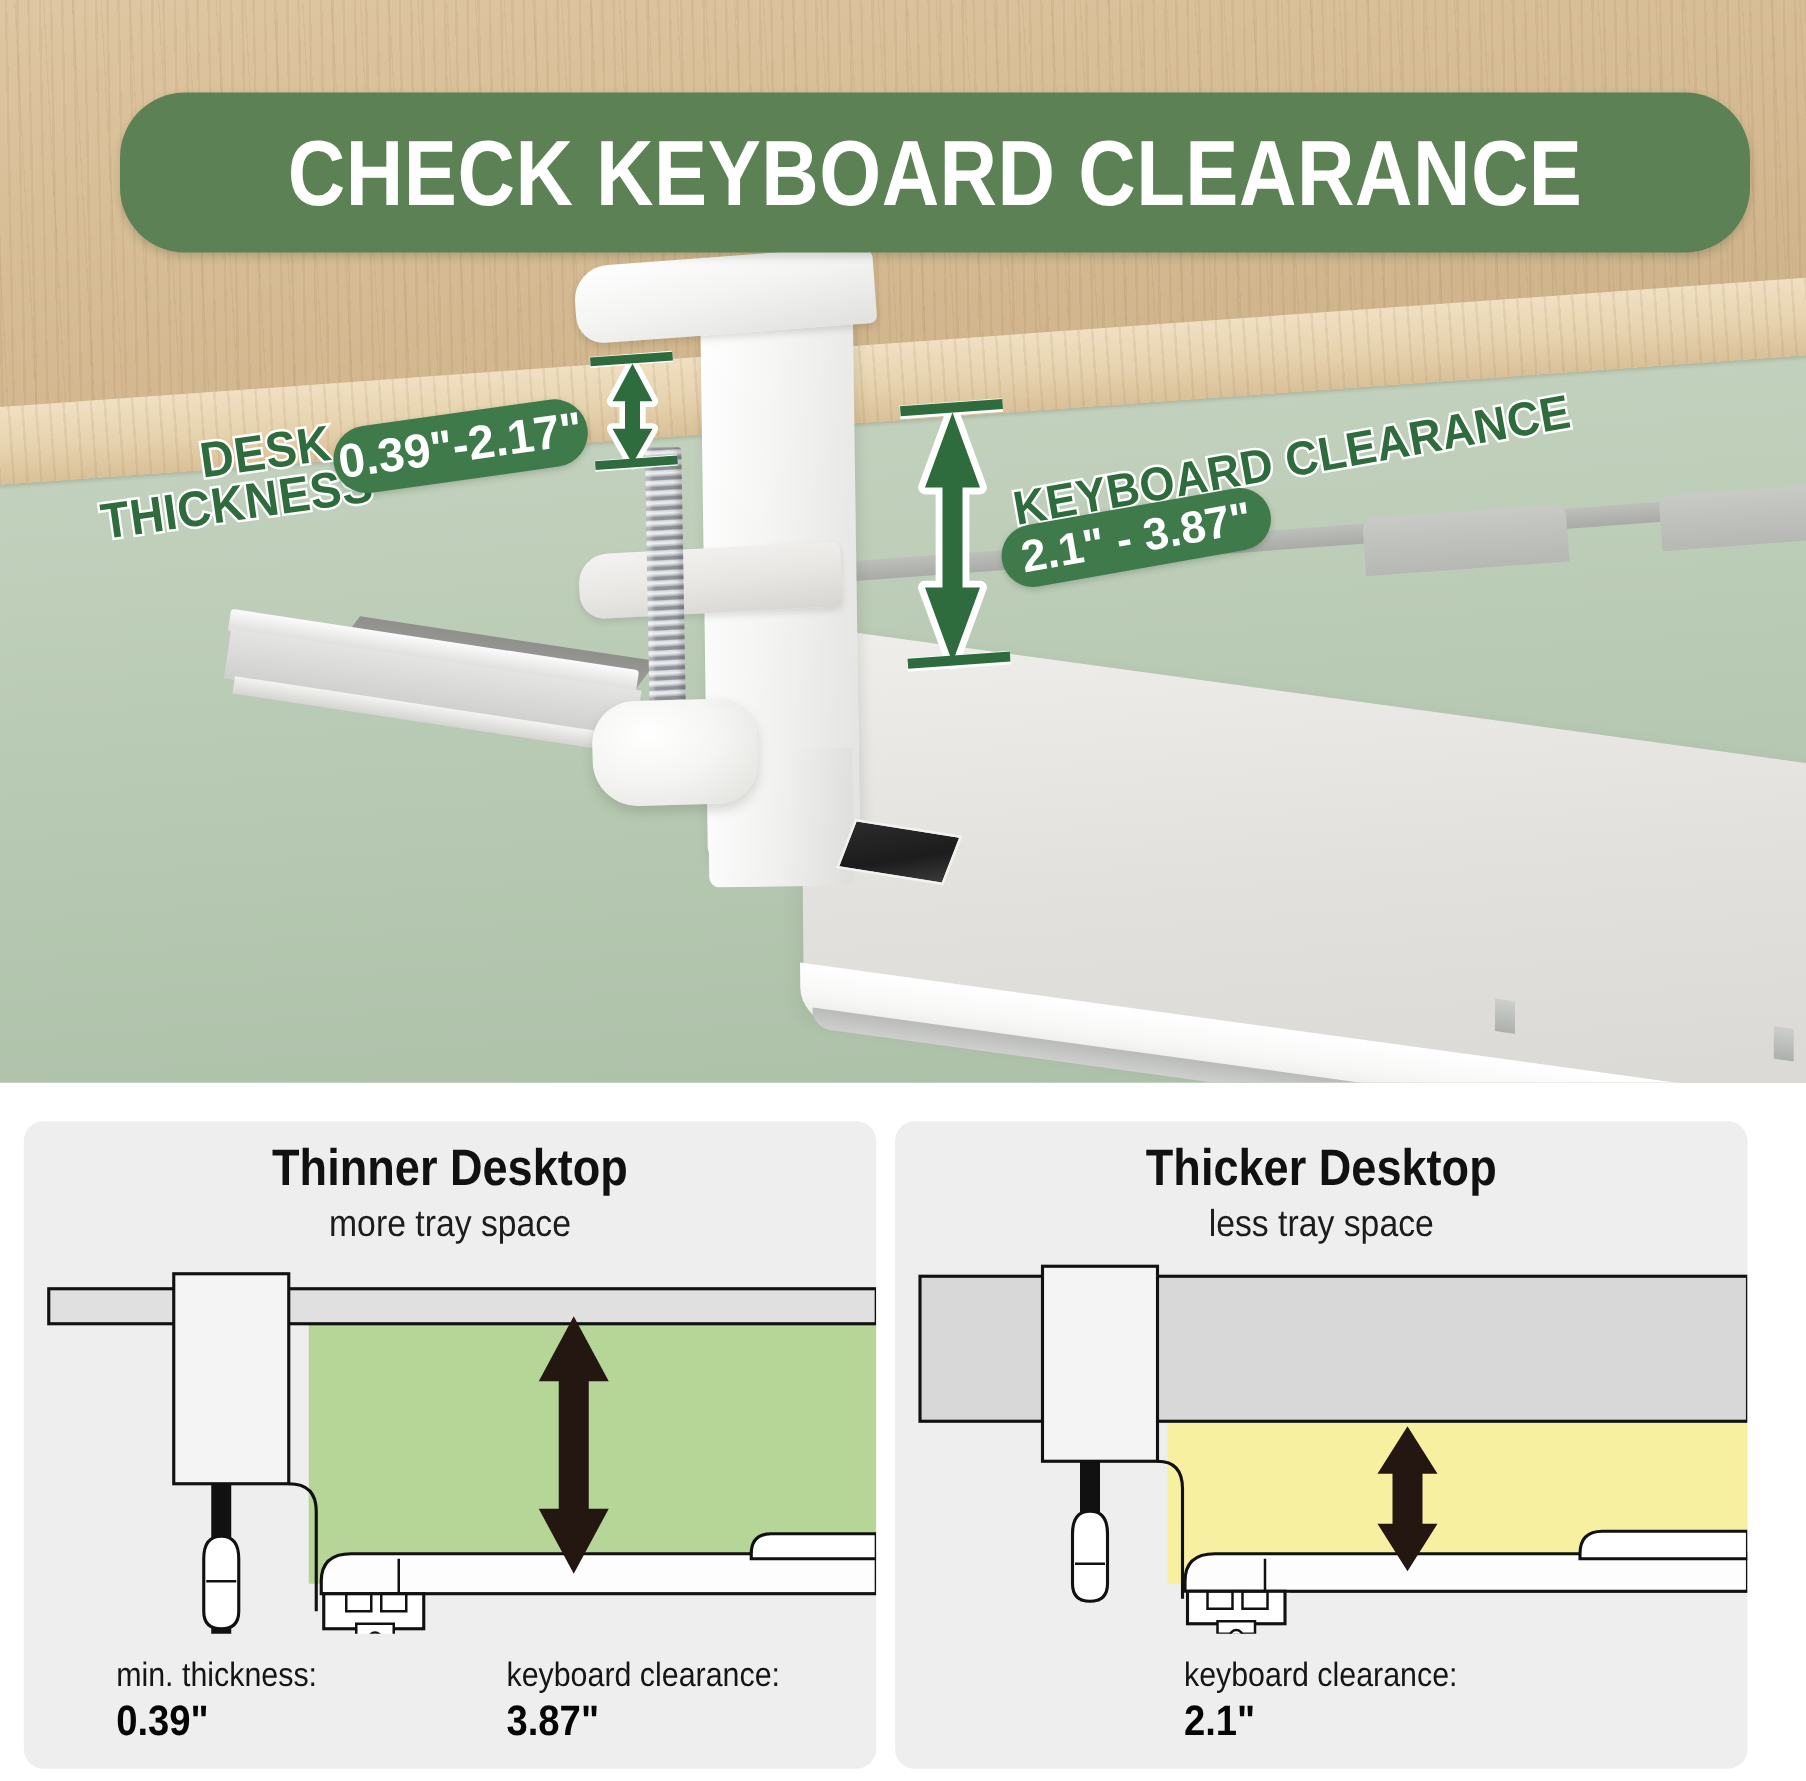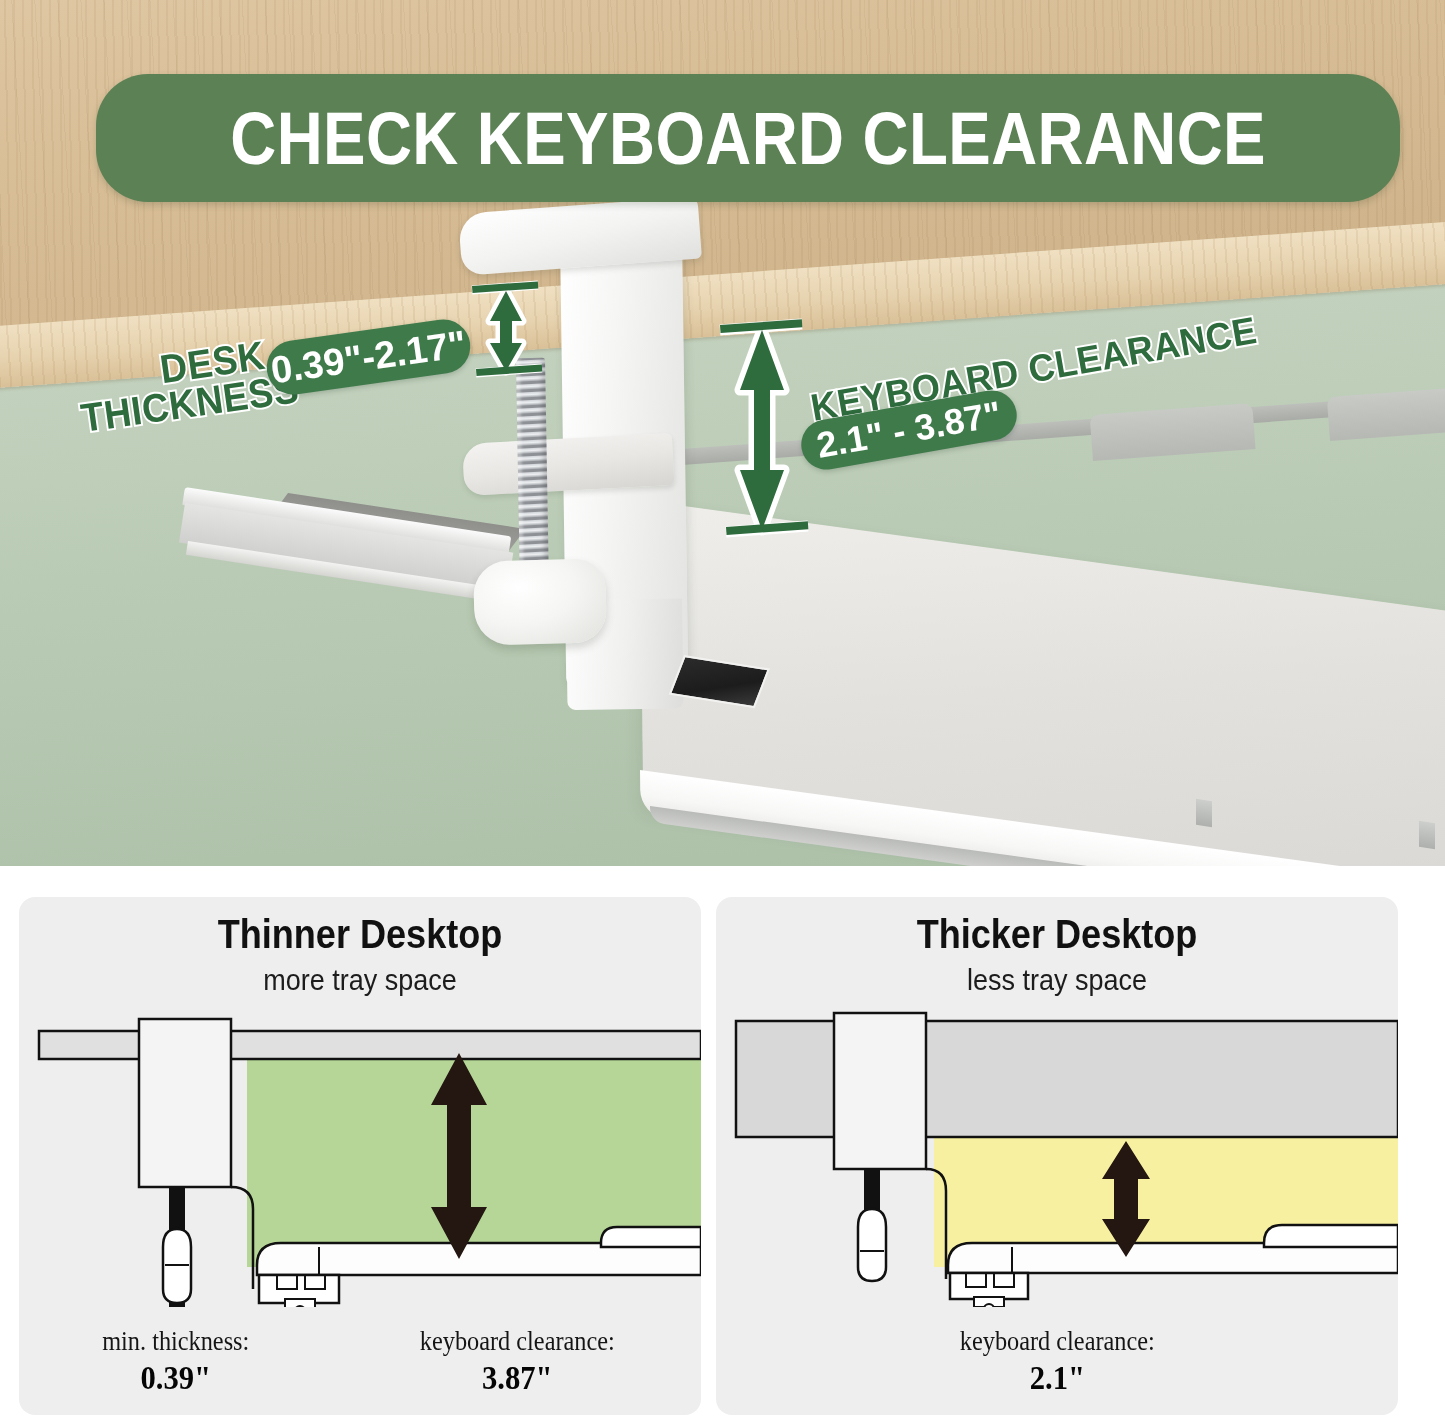--- a/index.html
+++ b/index.html
@@ -323,21 +323,21 @@
   .panel-figure { position: absolute; left: 0; top: 110px; width: 682px; height: 290px; }
   .panel-figure svg { display: block; }
 
   .caption-row {
     position: absolute;
     bottom: 18px; left: 0; width: 100%;
     display: flex;
     justify-content: space-around;
     align-items: flex-start;
   }
-  .caption-col { text-align: center; font-family: Liberation Serif, serif; }
+  .caption-col { text-align: left; }
   .caption-label {
     font-size: 27px;
     color: #151515;
     transform: scaleX(.9);
     white-space: nowrap;
   }
   .caption-value {
     font-size: 34px;
     font-weight: 700;
     color: #050505;

